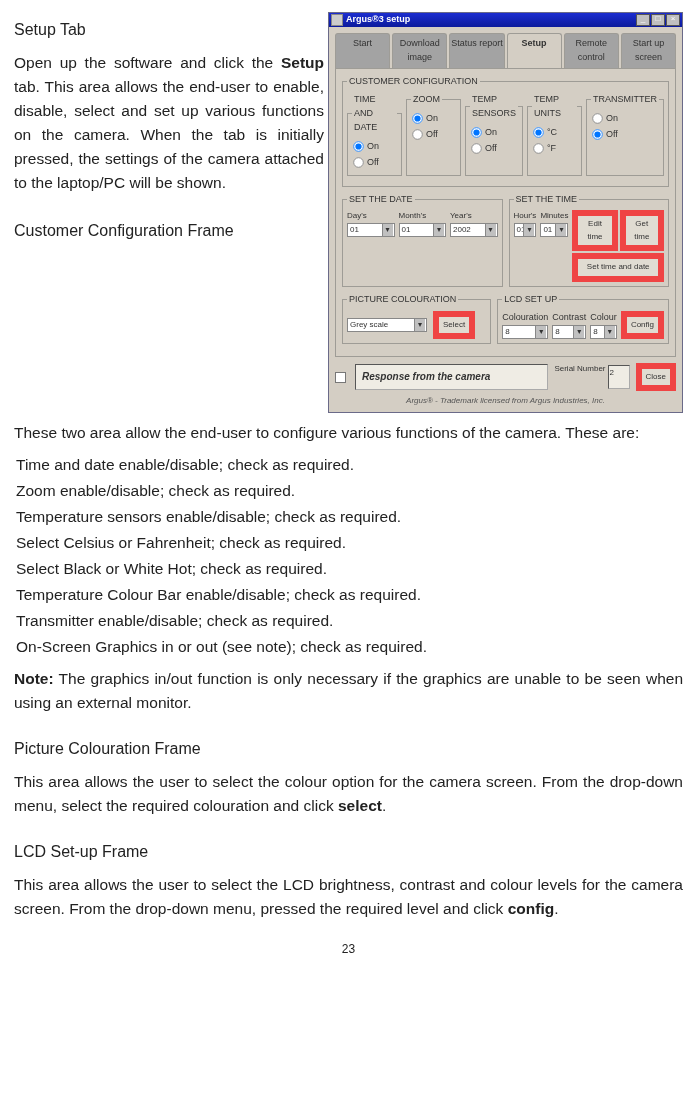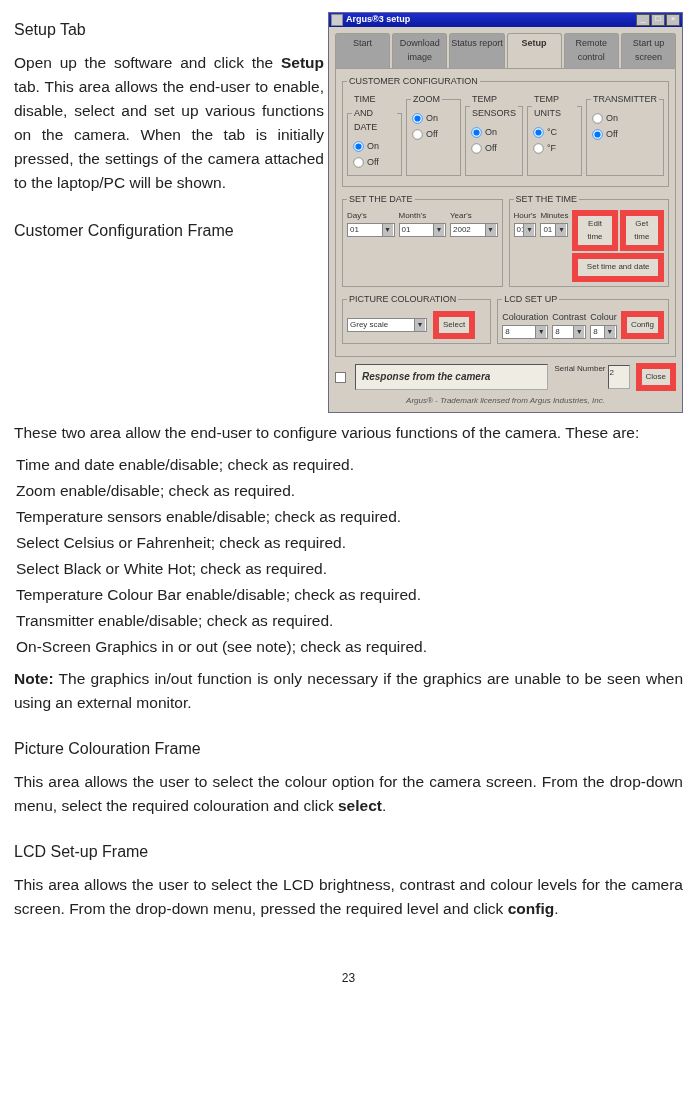--- a/index.html
+++ b/index.html
@@ -28,21 +28,21 @@
   h2,h3 {
     font-weight: normal;
     margin: 8px 0 8px 0;
     font-size: 16px;
   }
   p { margin: 8px 0; text-align: justify;}
   .options p { margin: 2px 2px; text-align: left;}
   .note-strong { font-weight: bold; }
   .bold { font-weight: bold; }
   .clear { clear: both; }
-  .pagenum { text-align: center; font-size: 12px; margin-top: 48px; }
+  .pagenum { text-align: center; font-size: 12px; margin-top: 19px; }
   
   .win {
     border: 1px solid #6a6a88;
     background: #d4cec4;
     font-family: Tahoma, Arial, sans-serif;
     font-size: 9px;
     color: #333;
   }
   .titlebar {
     background: linear-gradient(#1c2dd0,#0b1a9c);

